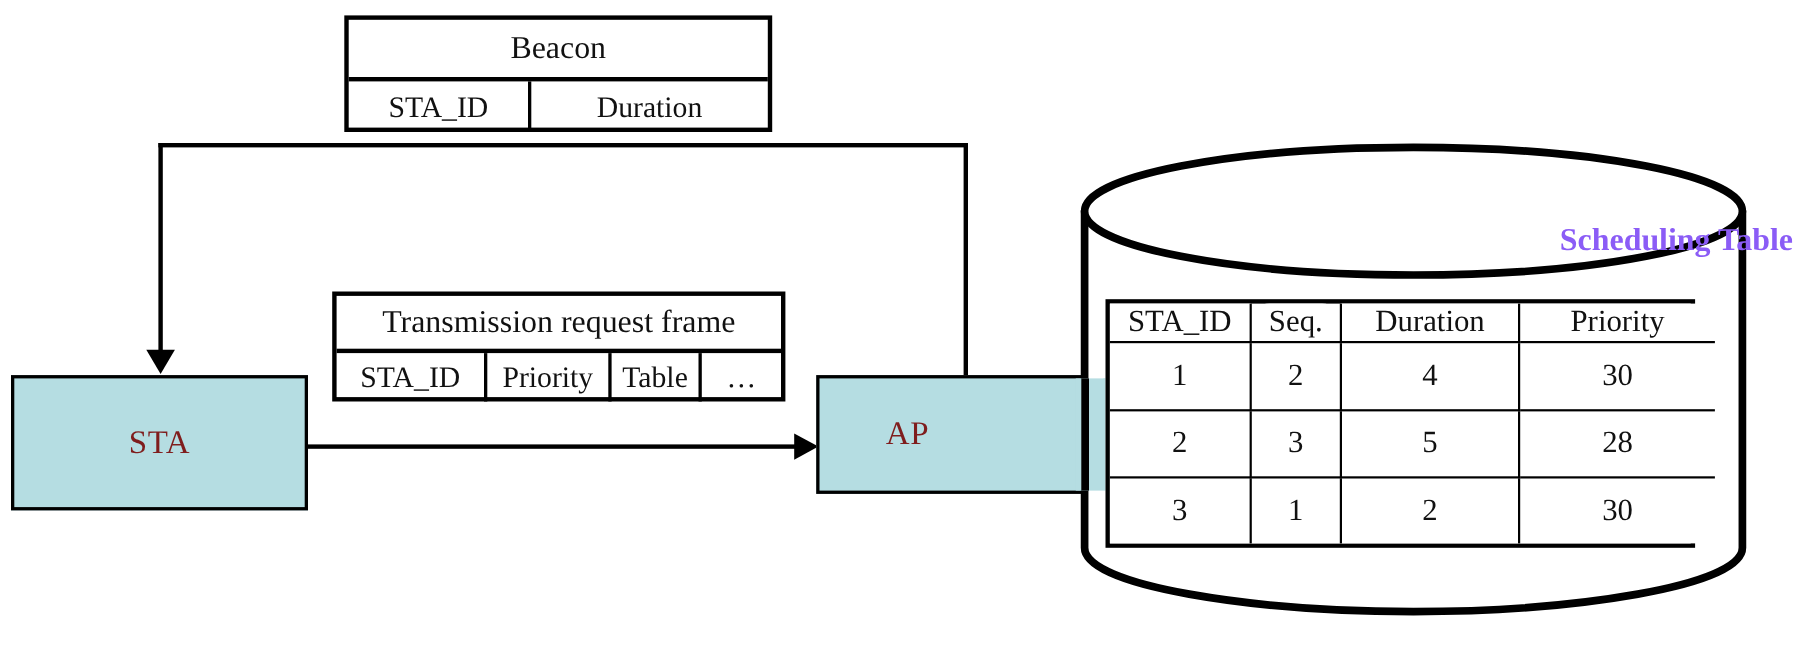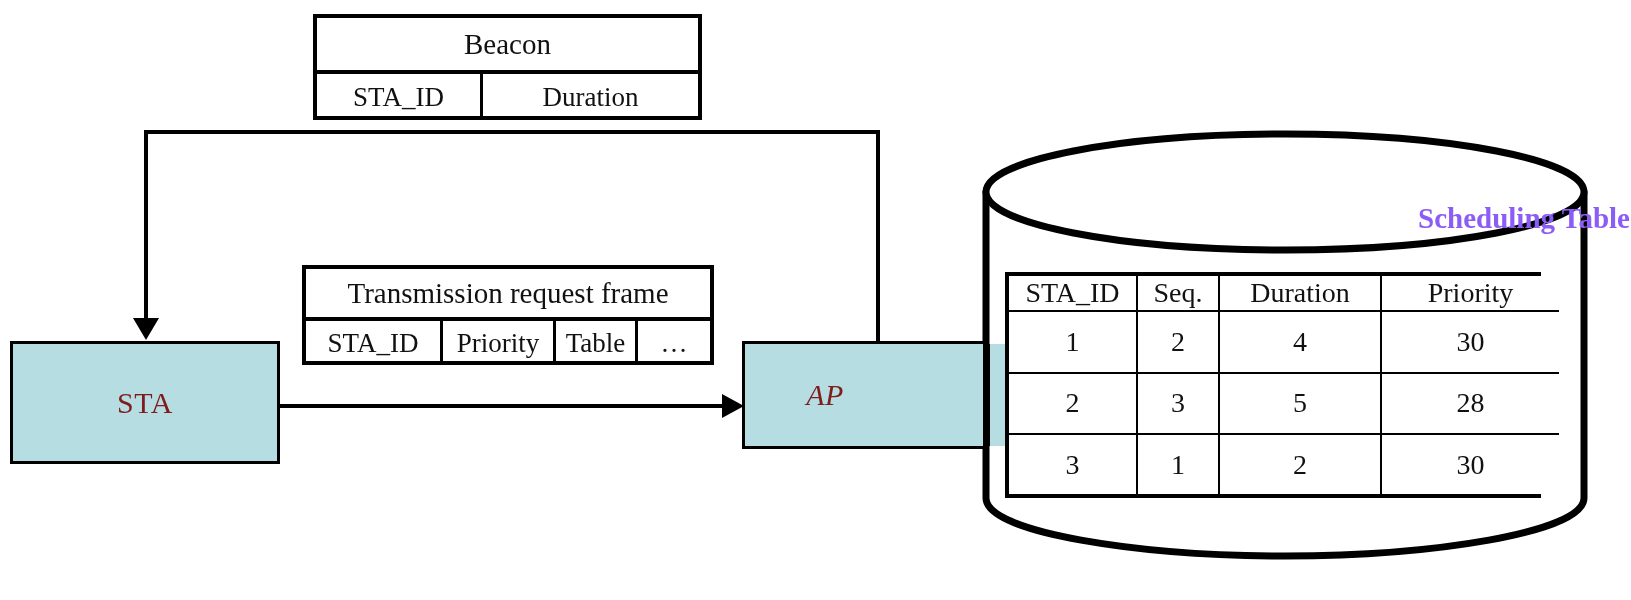--- a/index.html
+++ b/index.html
@@ -100,21 +100,21 @@
       <div class="frame-cell" style="width:137px;">STA_ID</div>
       <div class="frame-cell" style="width:113px;">Priority</div>
       <div class="frame-cell" style="width:82px;">Table</div>
       <div class="frame-cell" style="width:72px;">…</div>
     </div>
   </div>
 
   <div class="hline" style="left:278px;top:404px;width:450px;"></div>
   <div class="arrowhead-right" style="left:722px;top:394px;"></div>
 
-  <div class="node" style="left:742px;top:341px;width:270px;height:108px;font-style:italic;--teal:#b5dde2;">
+  <div class="node" style="left:742px;top:341px;width:270px;height:108px;--teal:#b5dde2;">
     <span class="node-label" style="position:relative;left:-52px;">AP</span>
   </div>
 
   <div class="cylinder" style="left:940px;top:128px;width:690px;height:434px;">
     <svg class="cyl-svg" width="690" height="434" viewBox="0 0 690 434">
 
       <path d="M46,64 L46,370 C46,405 200,428 345,428 C490,428 644,405 644,370 L644,64" fill="#ffffff" stroke="#000000" stroke-width="7" stroke-linecap="round"></path>
 
       <ellipse cx="345" cy="64" rx="299" ry="58" fill="#ffffff" stroke="#000000" stroke-width="7"></ellipse>
     </svg>

